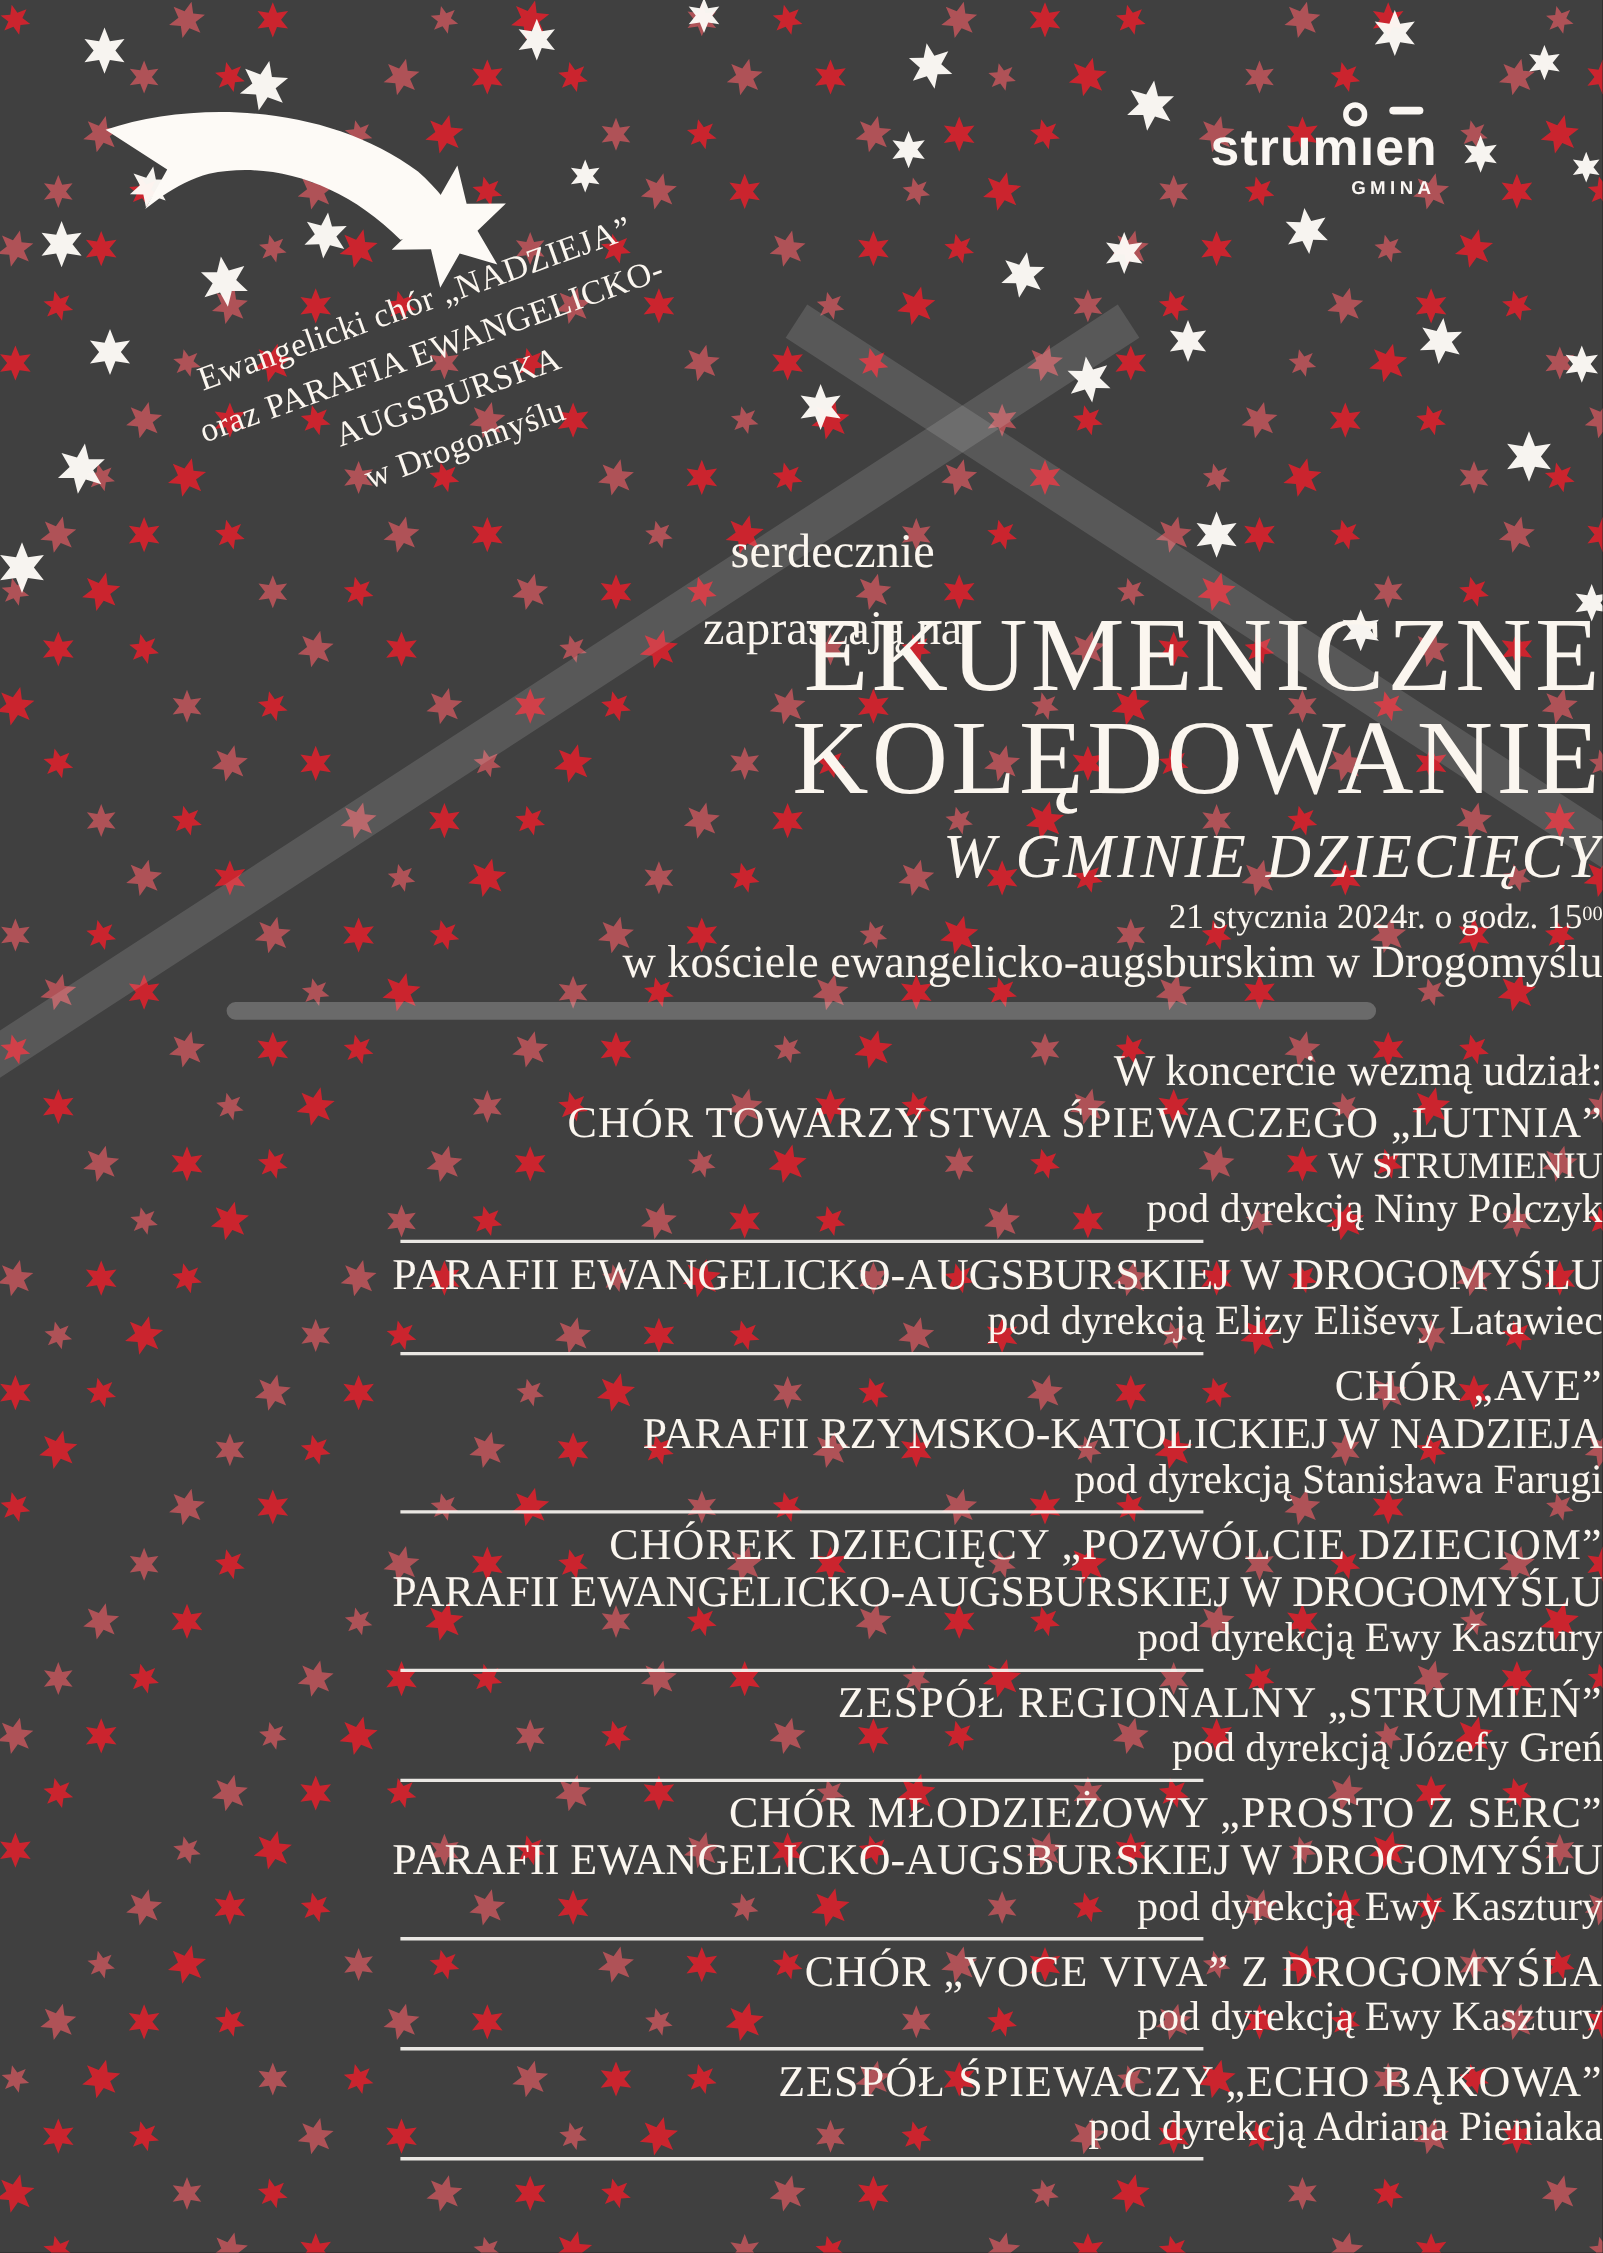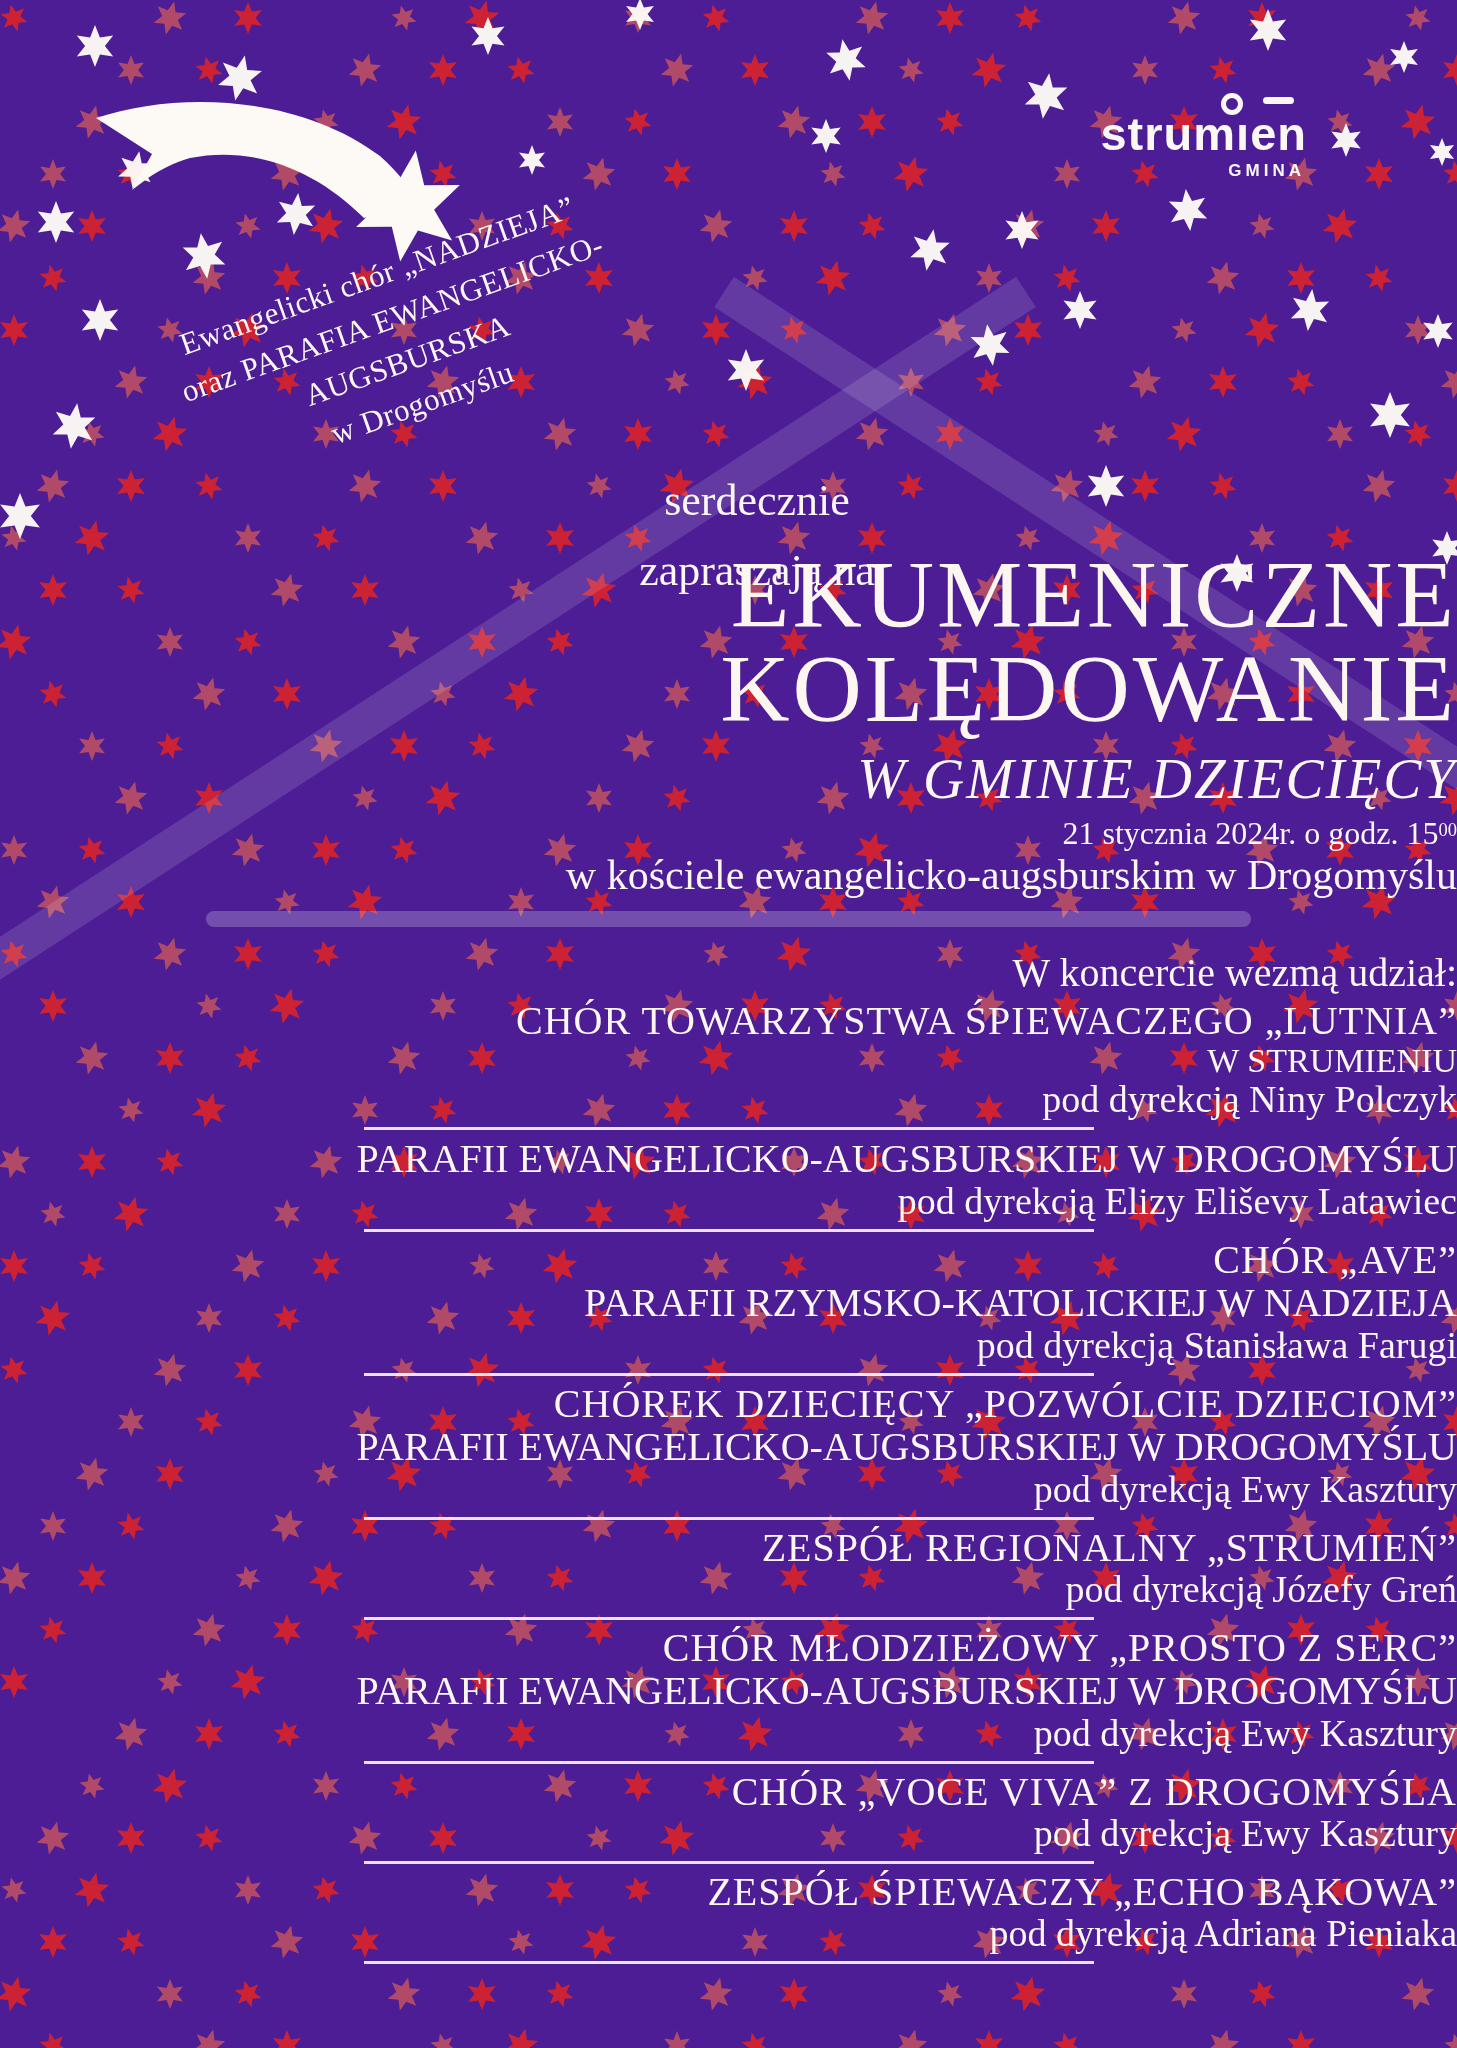--- a/index.html
+++ b/index.html
@@ -1,18 +1,18 @@
 <!DOCTYPE html>
 <html><head>
 <meta charset="utf-8">
 <style>
   html,body{margin:0;padding:0;background:#222;}
   .poster{
     position:relative; width:1457px; height:2048px; overflow:hidden;
-    background:#4c1d95;
+    background:#404040;
     font-family:"Liberation Serif","DejaVu Serif",serif;
     color:#fbf6ef;
   }
   #decor{position:absolute; left:0; top:0;}
 
   
   .logo{position:absolute; top:110px; right:150px; text-align:right; z-index:5;}
   .logo-word{
     position:relative; display:inline-block;
     font-family:"Liberation Sans","DejaVu Sans",sans-serif;

